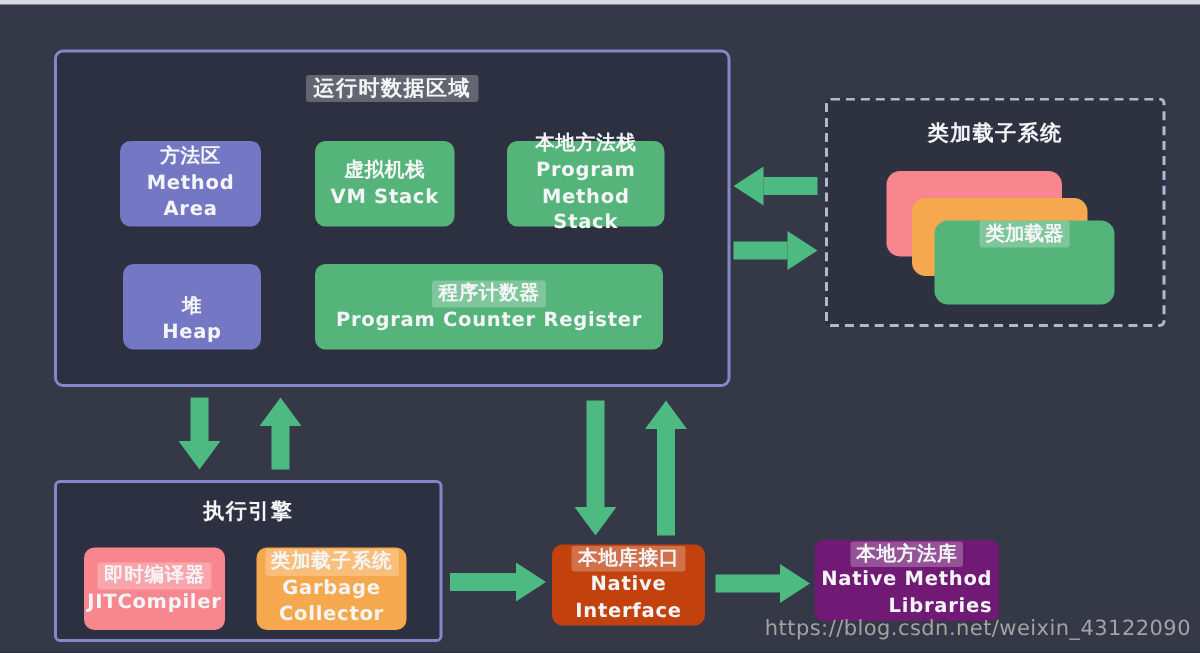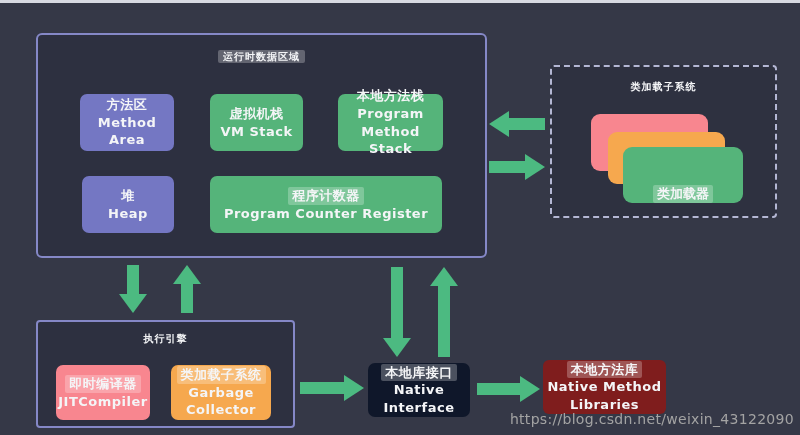--- a/index.html
+++ b/index.html
@@ -7,38 +7,38 @@
     position:relative;width:800px;height:435px;overflow:hidden;
     background:#353847;
     font-family:"DejaVu Sans","Liberation Sans",sans-serif;
     color:#f4f5f7;
   }
   .topstrip{position:absolute;left:0;top:0;width:800px;height:3px;background:#d8dae2;}
 
   
   .panel{position:absolute;background:#2d3040;border:2px solid #8588c7;border-radius:6px;box-sizing:border-box;}
   .panel.dashed{background:#2e3140;border:2px dashed #b4b7d4;border-radius:4px;}
-  .panel-title{position:absolute;left:0;right:0;text-align:center;font-weight:bold;font-size:10px;letter-spacing:1px;}
+  .panel-title{position:absolute;left:0;right:0;text-align:center;font-weight:bold;font-size:14px;letter-spacing:1px;}
   .hl{background:rgba(255,255,255,0.26);padding:1px 5px;border-radius:2px;}
 
   
   .box{
     position:absolute;border-radius:7px;display:flex;flex-direction:column;
     align-items:center;justify-content:center;text-align:center;
     font-weight:bold;font-size:13px;line-height:1.35;letter-spacing:0.5px;
     box-sizing:border-box;padding:2px;
   }
   .box .ml{white-space:pre-line;}
-  .purple{background:#7477c3;}
+  .purple{background:#7477c3;justify-content:flex-end;}
   .green{background:#55b47a;}
   .pink{background:#f8868f;}
   .orange{background:#f6a84e;}
-  .lavender{background:#0f172a;}
-  .gray{background:#7f1d1d;}
-  .card{position:absolute;border-radius:9px;display:flex;align-items:flex-end;justify-content:center;font-weight:bold;font-size:13px;}
+  .lavender{background:#c2410c;}
+  .gray{background:#701a75;text-align:right;}
+  .card{position:absolute;border-radius:9px;display:flex;align-items:flex-start;justify-content:center;font-weight:bold;font-size:13px;}
   .zh-hl{background:rgba(255,255,255,0.25);padding:0 4px;border-radius:2px;}
 
   
   .arrow{position:absolute;display:flex;align-items:center;}
   .arrow.v{flex-direction:column;align-items:center;}
   .shaft-h{flex:1;height:12px;background:#4cba81;}
   .shaft-v{flex:1;width:12px;background:#4cba81;}
   .head-r{width:0;height:0;border-top:13px solid transparent;border-bottom:13px solid transparent;border-left:20px solid #4cba81;}
   .head-l{width:0;height:0;border-top:13px solid transparent;border-bottom:13px solid transparent;border-right:20px solid #4cba81;}
   .head-d{width:0;height:0;border-left:14px solid transparent;border-right:14px solid transparent;border-top:19px solid #4cba81;}

